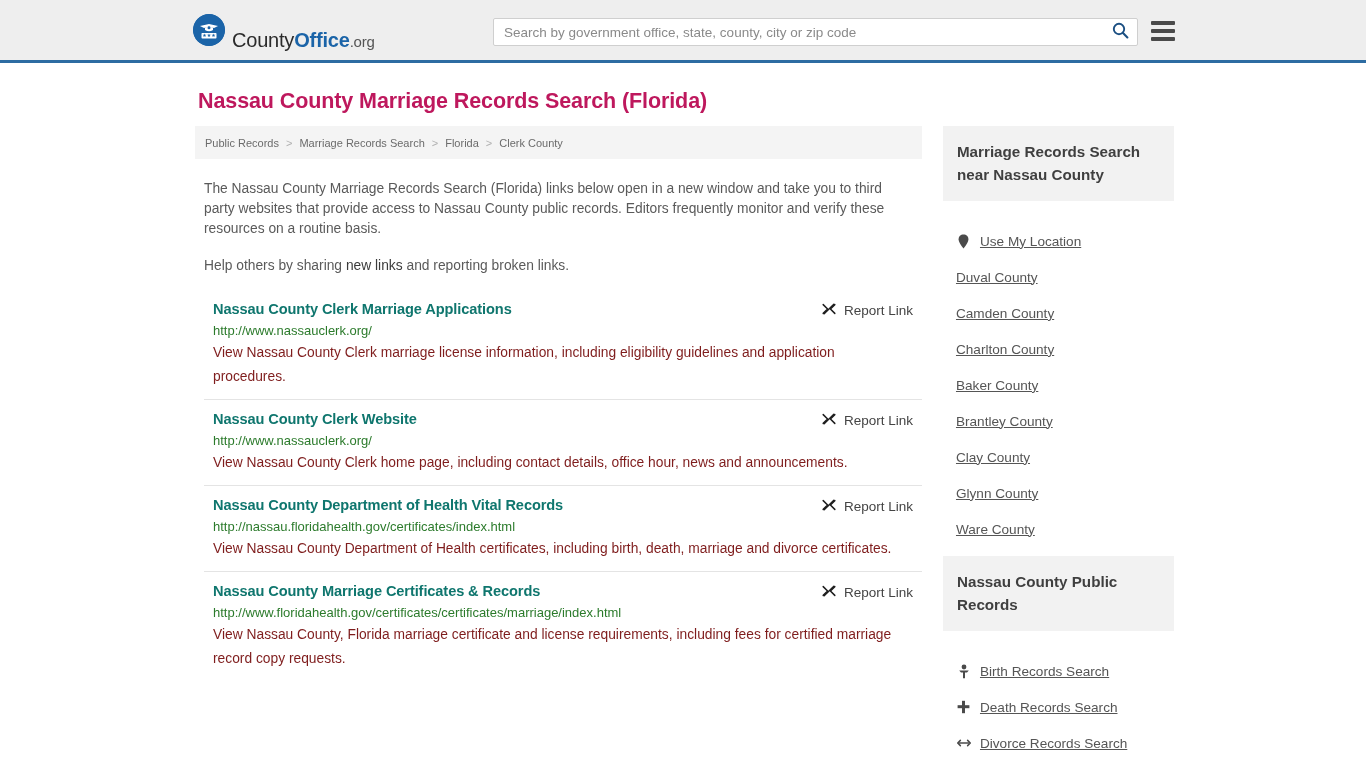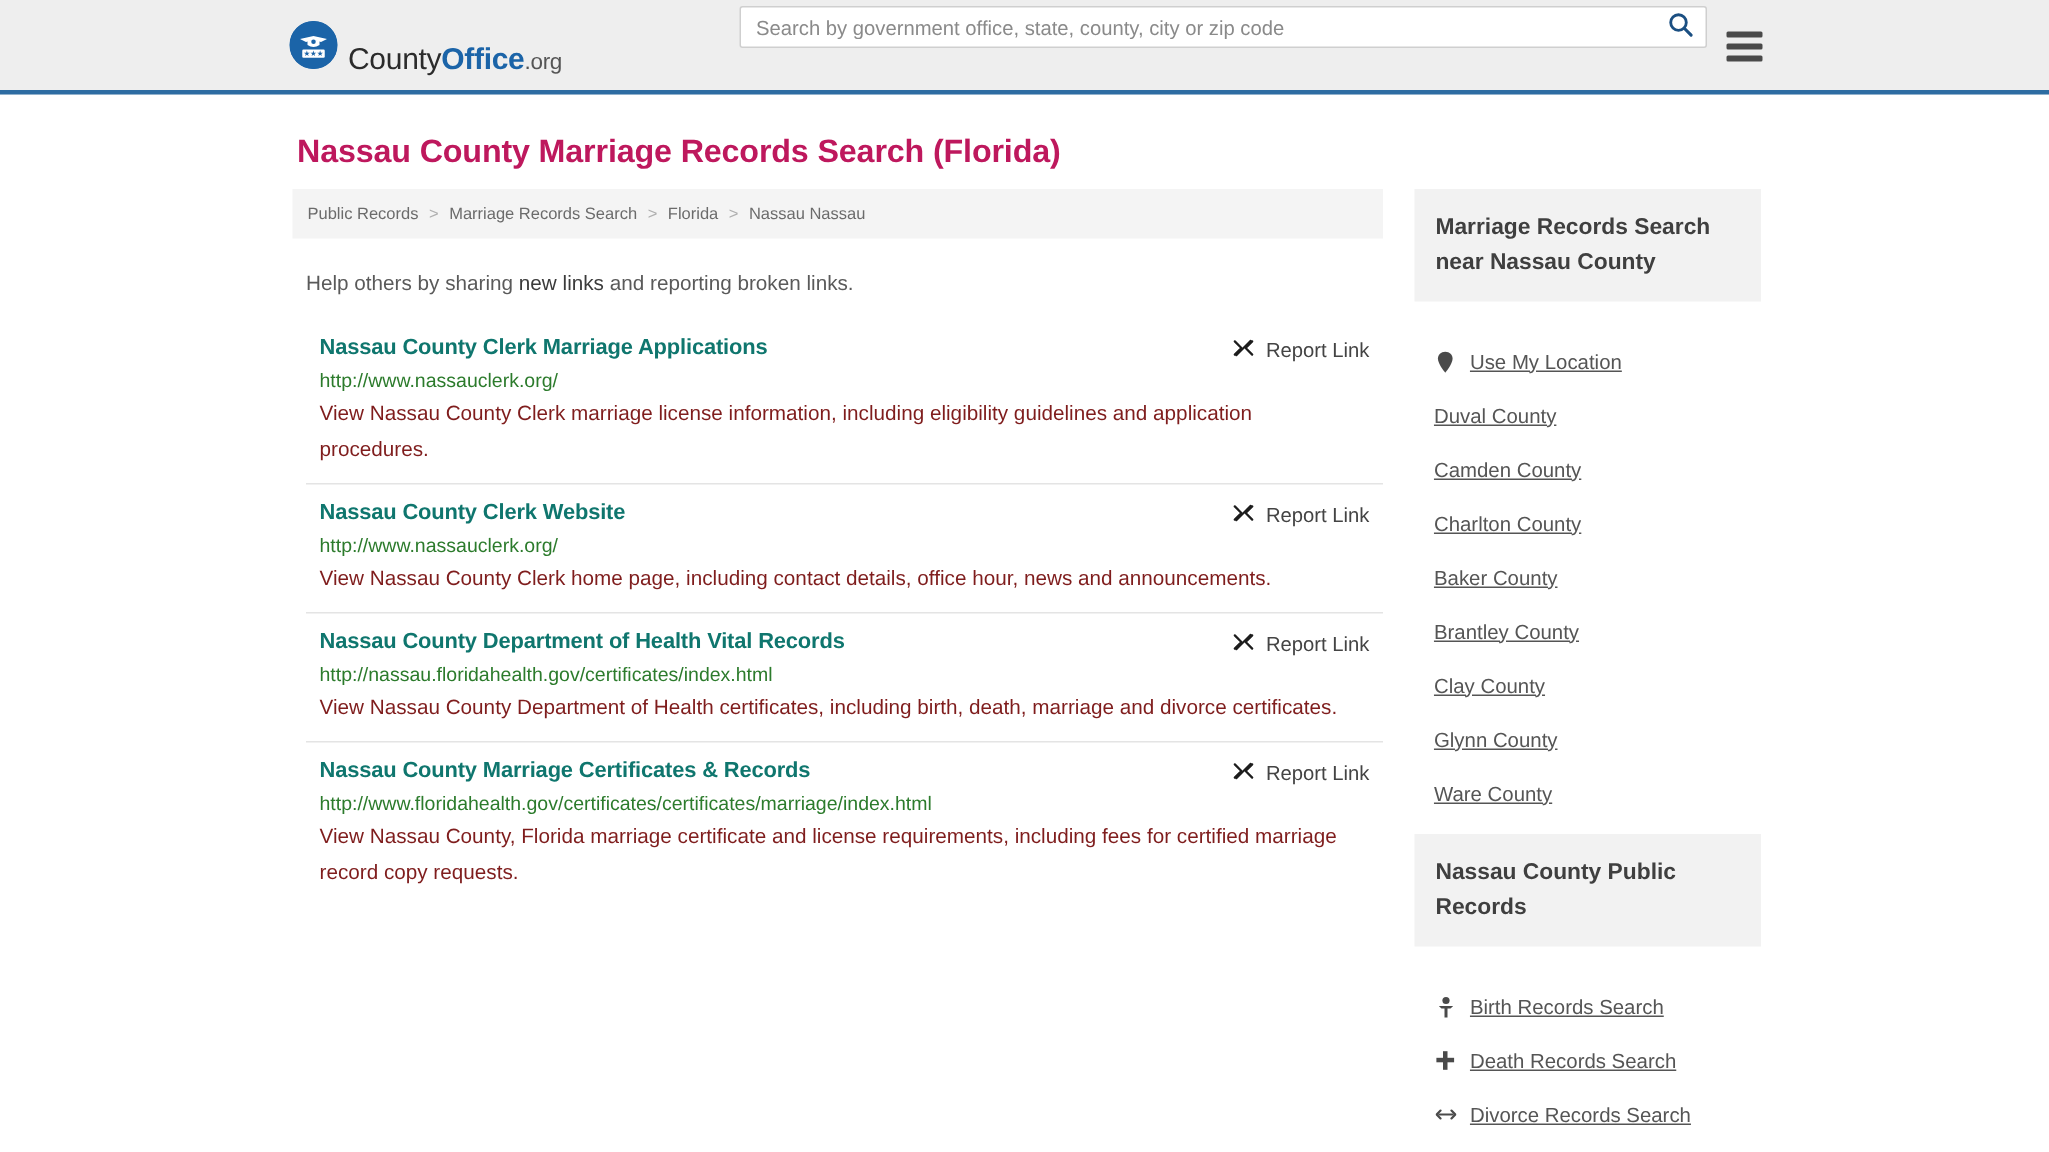--- a/index.html
+++ b/index.html
@@ -44,21 +44,21 @@
     font-family: "Liberation Sans", sans-serif;
     margin-top: 21px;
   }
   .logo-text .w1 { color: #2b2b2b; }
   .logo-text .w2 { color: #1b64a8; font-weight: bold; }
   .logo-text .w3 { color: #555555; font-size: 15px; }
 
   .search-area {
     position: absolute;
     left: 493px;
-    top: 4px;
+    top: 18px;
     width: 645px;
     height: 28px;
     display: flex;
     align-items: center;
     background: #ffffff;
     border: 1px solid #cfcfcf;
     border-radius: 2px;
   }
   .search-input {
     flex: 1;
@@ -290,24 +290,25 @@
 
       <div class="main-col">
 
         <div class="breadcrumb">
           <a>Public Records</a>
           <span class="sep">&gt;</span>
           <a>Marriage Records Search</a>
           <span class="sep">&gt;</span>
           <a>Florida</a>
           <span class="sep">&gt;</span>
-          <span class="current">Nassau Nassau</span>
+          <span class="current">Clerk County</span>
         </div>
 
         <div class="intro">
+          <p>The Nassau County Marriage Records Search (Florida) links below open in a new window and take you to third party websites that provide access to Nassau County public records. Editors frequently monitor and verify these resources on a routine basis.</p>
           <p><span>Help others by sharing </span><a class="inline-link">new links</a><span> and reporting broken links.</span></p>
         </div>
 
         <div class="results">
 
           <div class="result">
             <div class="result-head">
               <a class="result-title">Nassau County Clerk Marriage Applications</a>
               <span class="report-link">
                 <span class="unlink-icon">

